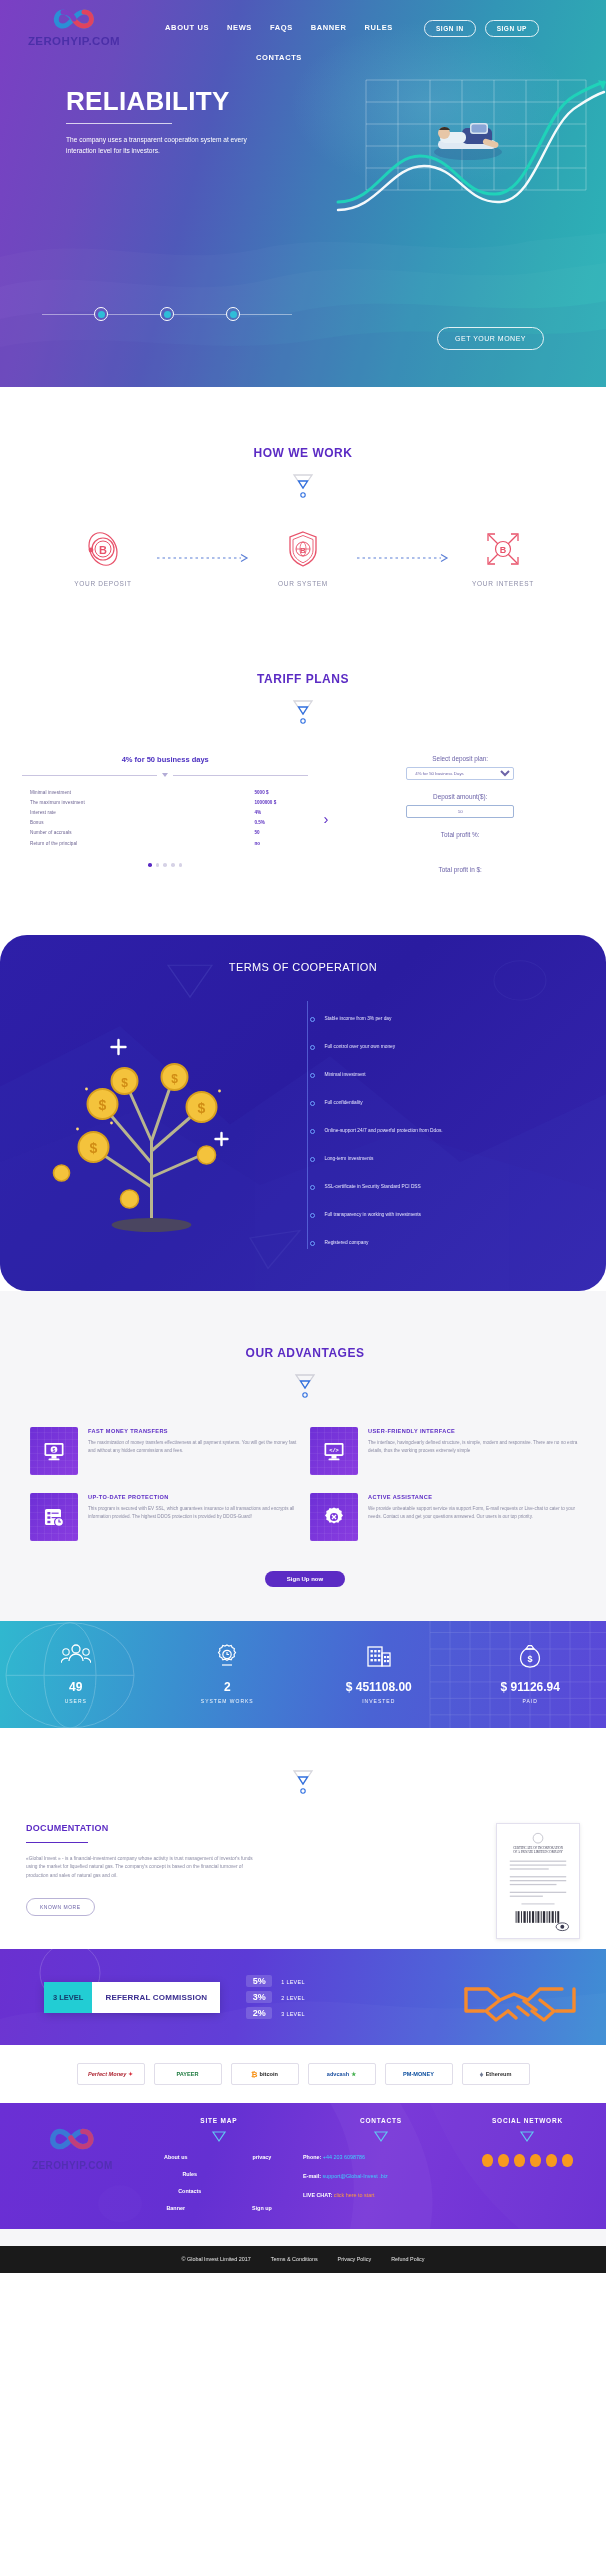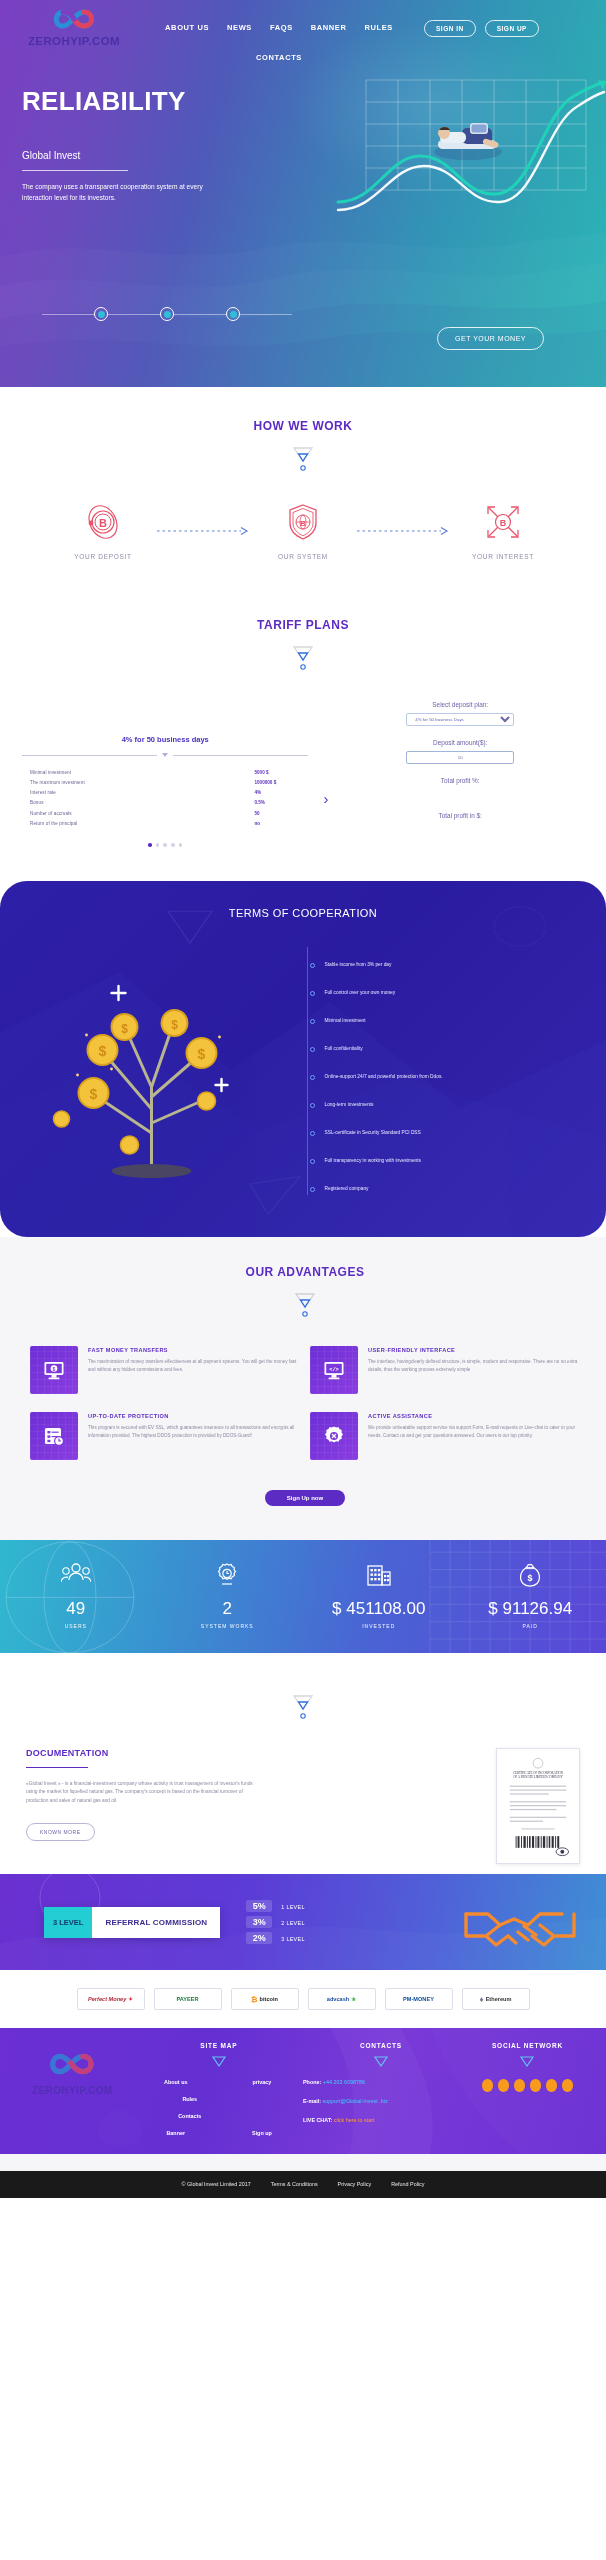--- a/index.html
+++ b/index.html
@@ -51,21 +51,21 @@
   .nav-links a.second-row { width: 100%; text-align: center; margin-top: 21px; }
   .nav-auth { display: flex; gap: 9px; padding-top: 14px; }
   .btn-ghost {
     border: 1px solid rgba(255,255,255,.85);
     color: #fff; background: transparent;
     border-radius: 11px; padding: 4px 11px;
     font-size: 6.5px; font-weight: 700; letter-spacing: .5px;
     cursor: pointer; font-family: "Liberation Sans", sans-serif;
   }
 
-  .hero-body { position: relative; z-index: 5; padding: 42px 0 0 22px; }
+  .hero-body { position: relative; z-index: 5; padding: 42px 0 0 22px; margin-left: 44px; }
   .hero-title {
     font-size: 26px; font-weight: 700; color: #fff;
     letter-spacing: .3px; line-height: 1;
   }
   .hero-sub {
     margin-top: 36px; font-size: 10px; color: #fff; font-weight: 400;
   }
   .hero-rule {
     width: 106px; height: 1px; background: rgba(255,255,255,.75);
     margin: 9px 0 11px 0;
@@ -90,41 +90,41 @@
     border-radius: 14px; padding: 7px 17px; background: transparent;
     font-size: 7px; letter-spacing: .5px; cursor: pointer;
     font-family: "Liberation Sans", sans-serif;
   }
   .hero-chart { position: absolute; right: 0; top: 70px; z-index: 4; opacity: .95; }
 
   
   .section { background: #fff; }
   .sec-title {
     text-align: center; color: #5b2bc4;
-    font-size: 12px; font-weight: 700; letter-spacing: .5px;
+    font-size: 12px; font-weight: 700; letter-spacing: .5px; margin-top: 27px;
   }
   .funnel { display: block; margin: 11px auto 0 auto; }
 
   
   .how { padding: 32px 0 30px 0; }
   .how-row {
     display: flex; align-items: center; justify-content: center;
     margin-top: 28px; padding: 0 26px;
   }
   .how-step { width: 108px; text-align: center; }
   .how-label {
     margin-top: 7px; font-size: 6.5px; color: #8d8da8;
     letter-spacing: .7px; font-weight: 500;
   }
   .dash-arrow { flex: 1; max-width: 92px; }
 
   
   .tariff { padding: 28px 0 34px 0; }
   .tariff-grid {
-    display: flex; margin-top: 28px; padding: 0 16px; align-items: flex-end;
+    display: flex; margin-top: 28px; padding: 0 16px; align-items: flex-start;
   }
   .tariff-left { width: 52%; position: relative; }
   .plan-head {
     text-align: center; font-size: 7.5px; font-weight: 700; color: #4b2fc0;
   }
   .plan-div {
     display: flex; align-items: center; gap: 5px; margin: 9px 6px 10px 6px;
   }
   .plan-div span { flex: 1; height: 1px; background: #c9c4e0; }
   .plan-div .tri {
@@ -226,21 +226,21 @@
   .stats {
     position: relative; overflow: hidden;
     background: linear-gradient(100deg, #30b8cf 0%, #3a8fd0 30%, #4a63d4 62%, #5a47d8 100%);
     padding: 22px 0 24px 0;
   }
   .stats-grid {
     display: grid; grid-template-columns: repeat(4,1fr);
     position: relative; z-index: 3;
   }
   .stat { text-align: center; color: #fff; }
-  .stat .num { font-size: 17px; font-weight: 400; margin-top: 7px; }
+  .stat .num { font-size: 12px; font-weight: 700; margin-top: 7px; }
   .stat .cap { font-size: 5px; letter-spacing: 1px; margin-top: 4px; opacity: .95; }
 
   
   .docs { background: #fff; padding: 28px 0 10px 0; }
   .doc-body { display: flex; margin-top: 26px; padding: 0 26px; gap: 18px; }
   .doc-left { flex: 1; }
   .doc-h { color: #5b2bc4; font-size: 9px; font-weight: 700; letter-spacing: .3px; }
   .doc-rule { width: 62px; height: 1px; background: #5b2bc4; margin: 9px 0 12px; }
   .doc-p { font-size: 4.8px; color: #8b8ba4; line-height: 1.75; max-width: 230px; }
   .btn-know {
@@ -391,21 +391,20 @@
     </div>
 
     <div class="nav-auth">
       <button class="btn-ghost">SIGN IN</button>
       <button class="btn-ghost">SIGN UP</button>
     </div>
   </div>
 
   <div class="hero-body">
     <div class="hero-title">RELIABILITY</div>
-    <div class="hero-sub">Global Invest</div>
     <div class="hero-rule"></div>
     <div class="hero-desc">The company uses a transparent cooperation system at every interaction level for its investors.</div>
   </div>
 
   <div class="hero-dots">
     <div class="line"></div>
     <div class="dot">
         <i></i>
       </div>
     <div class="line"></div>

